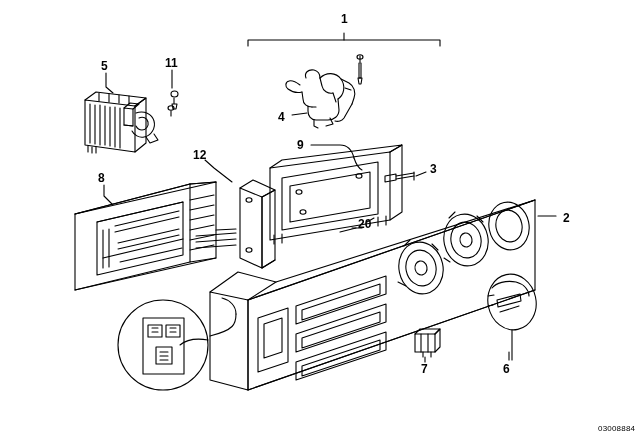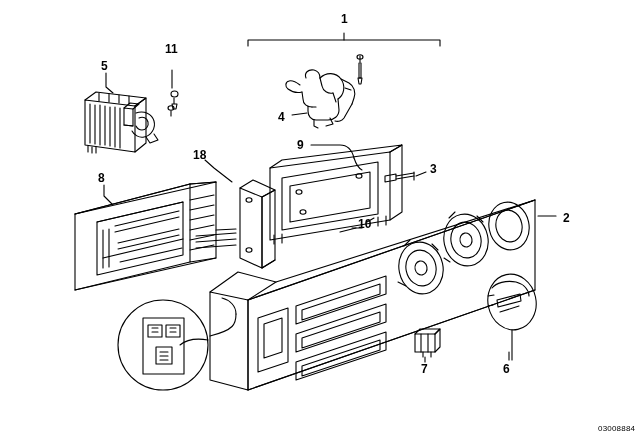--- a/index.html
+++ b/index.html
@@ -207,26 +207,26 @@
 
       <path d="M208 340 C196 338 186 340 180 345"></path>
       <path d="M210 336 C234 330 236 324 236 314"></path>
       <path d="M236 314 C236 306 230 300 222 298"></path>
     </g>
 
   </svg>
 
   <div class="lbl" style="left:341px;top:13px;">1</div>
   <div class="lbl" style="left:101px;top:60px;">5</div>
-  <div class="lbl" style="left:165px;top:43px;">11</div>
+  <div class="lbl" style="left:165px;top:57px;">11</div>
   <div class="lbl" style="left:278px;top:111px;">4</div>
   <div class="lbl" style="left:297px;top:139px;">9</div>
   <div class="lbl" style="left:430px;top:163px;">3</div>
-  <div class="lbl" style="left:193px;top:149px;">18</div>
+  <div class="lbl" style="left:193px;top:149px;">12</div>
   <div class="lbl" style="left:98px;top:172px;">8</div>
   <div class="lbl" style="left:563px;top:212px;">2</div>
-  <div class="lbl" style="left:358px;top:218px;">10</div>
+  <div class="lbl" style="left:358px;top:218px;">20</div>
   <div class="lbl" style="left:421px;top:363px;">7</div>
   <div class="lbl" style="left:503px;top:363px;">6</div>
 
   <div class="partnum" style="left:566px;top:424px;">03008884</div>
 
 </div>
 
 </body></html>

